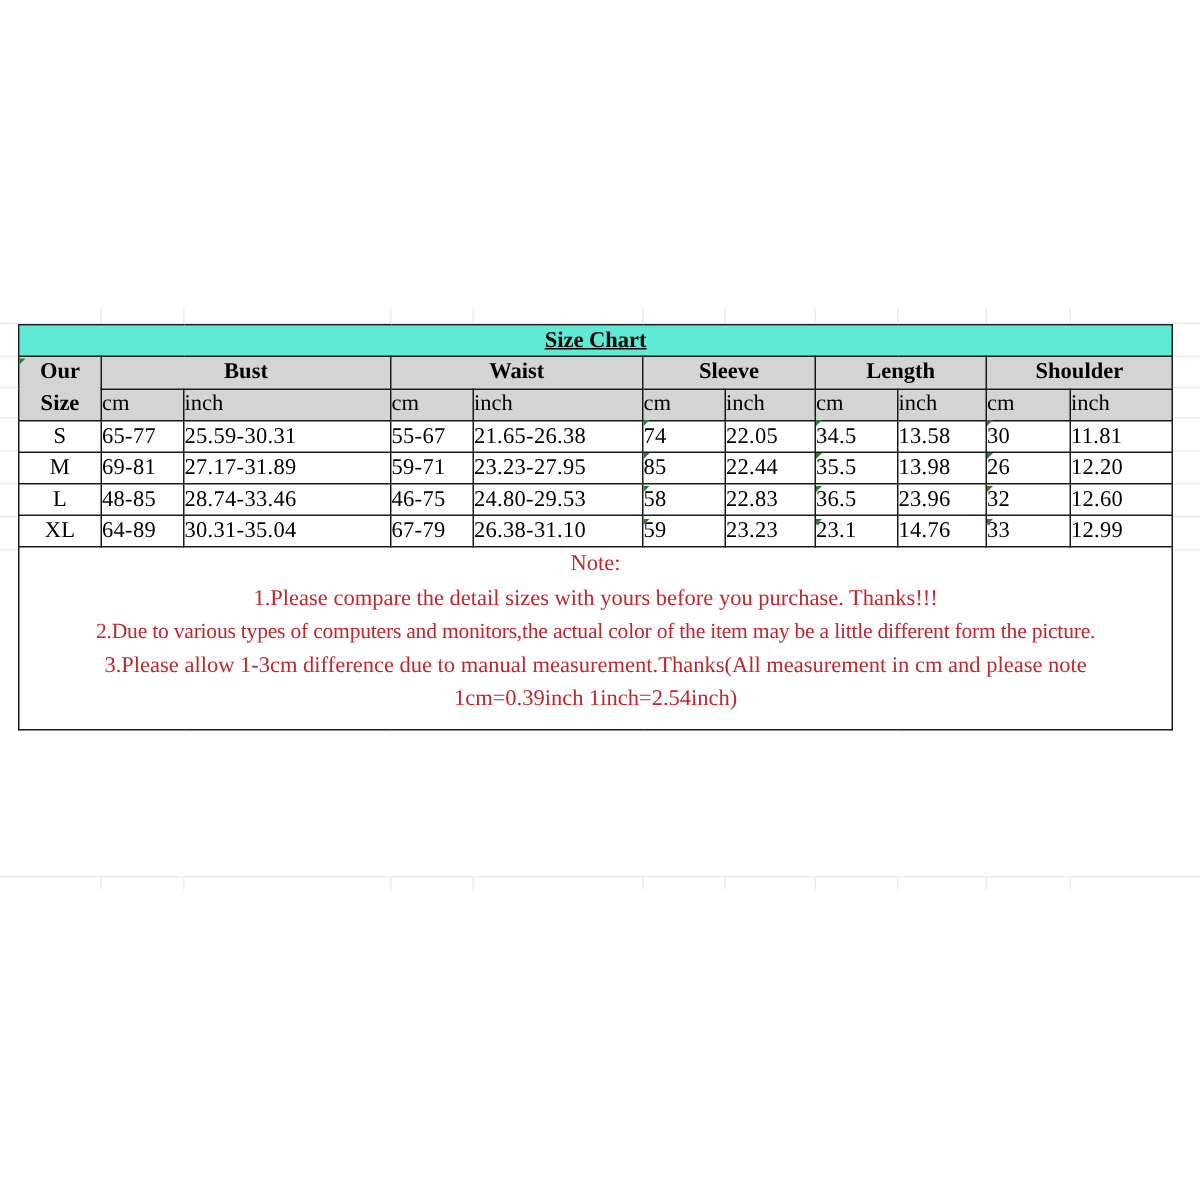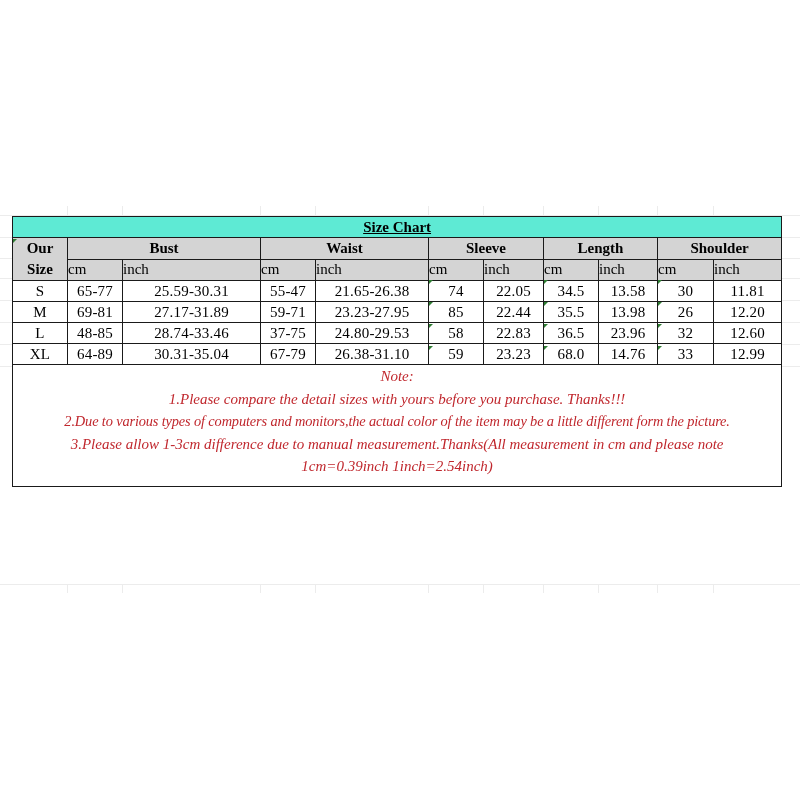--- a/index.html
+++ b/index.html
@@ -5,25 +5,25 @@
   html, body { margin: 0; padding: 0; background: #ffffff; }
   body { width: 800px; height: 800px; position: relative; overflow: hidden;
          font-family: "Liberation Serif", "DejaVu Serif", serif; color: #000; }
   .sheet { position: absolute; left: 12px; top: 216px; width: 769px; }
   table.chart { border-collapse: collapse; width: 769px; table-layout: fixed; }
   table.chart td { border: 1.5px solid #1a1a1a; padding: 0; font-size: 15px; line-height: 1; height: 20px; }
   .title-row td { background: #5eead4; text-align: center; font-weight: bold; height: 21px; font-size: 15px; text-decoration: underline; }
   .group-row td { background: #d4d4d4; text-align: center; font-weight: bold; height: 20px; font-size: 15px; }
   .unit-row td { background: #d4d4d4; text-align: left; padding-left: 2px; height: 19px; font-size: 15px; }
   .size-head { background: #d4d4d4; text-align: center; font-weight: bold; line-height: 21px !important; }
-  .data-row td { background: #fff; text-align: center; height: 21px; font-size: 15px; letter-spacing: 0.2px; }
+  .data-row td { background: #fff; text-align: left; height: 21px; font-size: 15px; letter-spacing: 0.2px; }
   .data-row td.size-cell { text-align: center; }
   .notes-cell { height: 214px; background: #fff; text-align: center; vertical-align: middle; }
   .notes { color: #c0272d; font-size: 15px; line-height: 22.5px; padding-bottom: 8px; }
-  .notes div { white-space: nowrap; font-style: italic; }
+  .notes div { white-space: nowrap; }
   .gridline-h { position: absolute; left: 0; width: 800px; height: 1px; background: #ececec; }
   .gridline-v { position: absolute; width: 1px; background: #ececec; }
   .green-mark { position: absolute; width: 0; height: 0; border-top: 4px solid #2e7d32; border-right: 4px solid transparent; }
 </style>
 </head>
 <body>
 
 <div class="gridline-h" style="top:215px"></div>
 <div class="gridline-h" style="top:237px"></div>
 <div class="gridline-h" style="top:258px"></div>
@@ -93,21 +93,21 @@
       <td>inch</td>
       <td>cm</td>
       <td>inch</td>
       <td>cm</td>
       <td>inch</td>
     </tr>
     <tr class="data-row">
       <td class="size-cell">S</td>
       <td>65-77</td>
       <td>25.59-30.31</td>
-      <td>55-47</td>
+      <td>55-67</td>
       <td>21.65-26.38</td>
       <td>74</td>
       <td>22.05</td>
       <td>34.5</td>
       <td>13.58</td>
       <td>30</td>
       <td>11.81</td>
     </tr>
     <tr class="data-row">
       <td class="size-cell">M</td>
@@ -119,38 +119,38 @@
       <td>22.44</td>
       <td>35.5</td>
       <td>13.98</td>
       <td>26</td>
       <td>12.20</td>
     </tr>
     <tr class="data-row">
       <td class="size-cell">L</td>
       <td>48-85</td>
       <td>28.74-33.46</td>
-      <td>37-75</td>
+      <td>46-75</td>
       <td>24.80-29.53</td>
       <td>58</td>
       <td>22.83</td>
       <td>36.5</td>
       <td>23.96</td>
       <td>32</td>
       <td>12.60</td>
     </tr>
     <tr class="data-row">
       <td class="size-cell">XL</td>
       <td>64-89</td>
       <td>30.31-35.04</td>
       <td>67-79</td>
       <td>26.38-31.10</td>
       <td>59</td>
       <td>23.23</td>
-      <td>68.0</td>
+      <td>23.1</td>
       <td>14.76</td>
       <td>33</td>
       <td>12.99</td>
     </tr>
     <tr>
       <td colspan="11" class="notes-cell">
         <div class="notes">
           <div>Note:</div>
           <div>1.Please compare the detail sizes with yours before you purchase. Thanks!!!</div>
           <div style="font-size:14.4px; letter-spacing:-0.15px;">2.Due to various types of computers and monitors,the actual color of the item may be a little different form the picture.</div>

